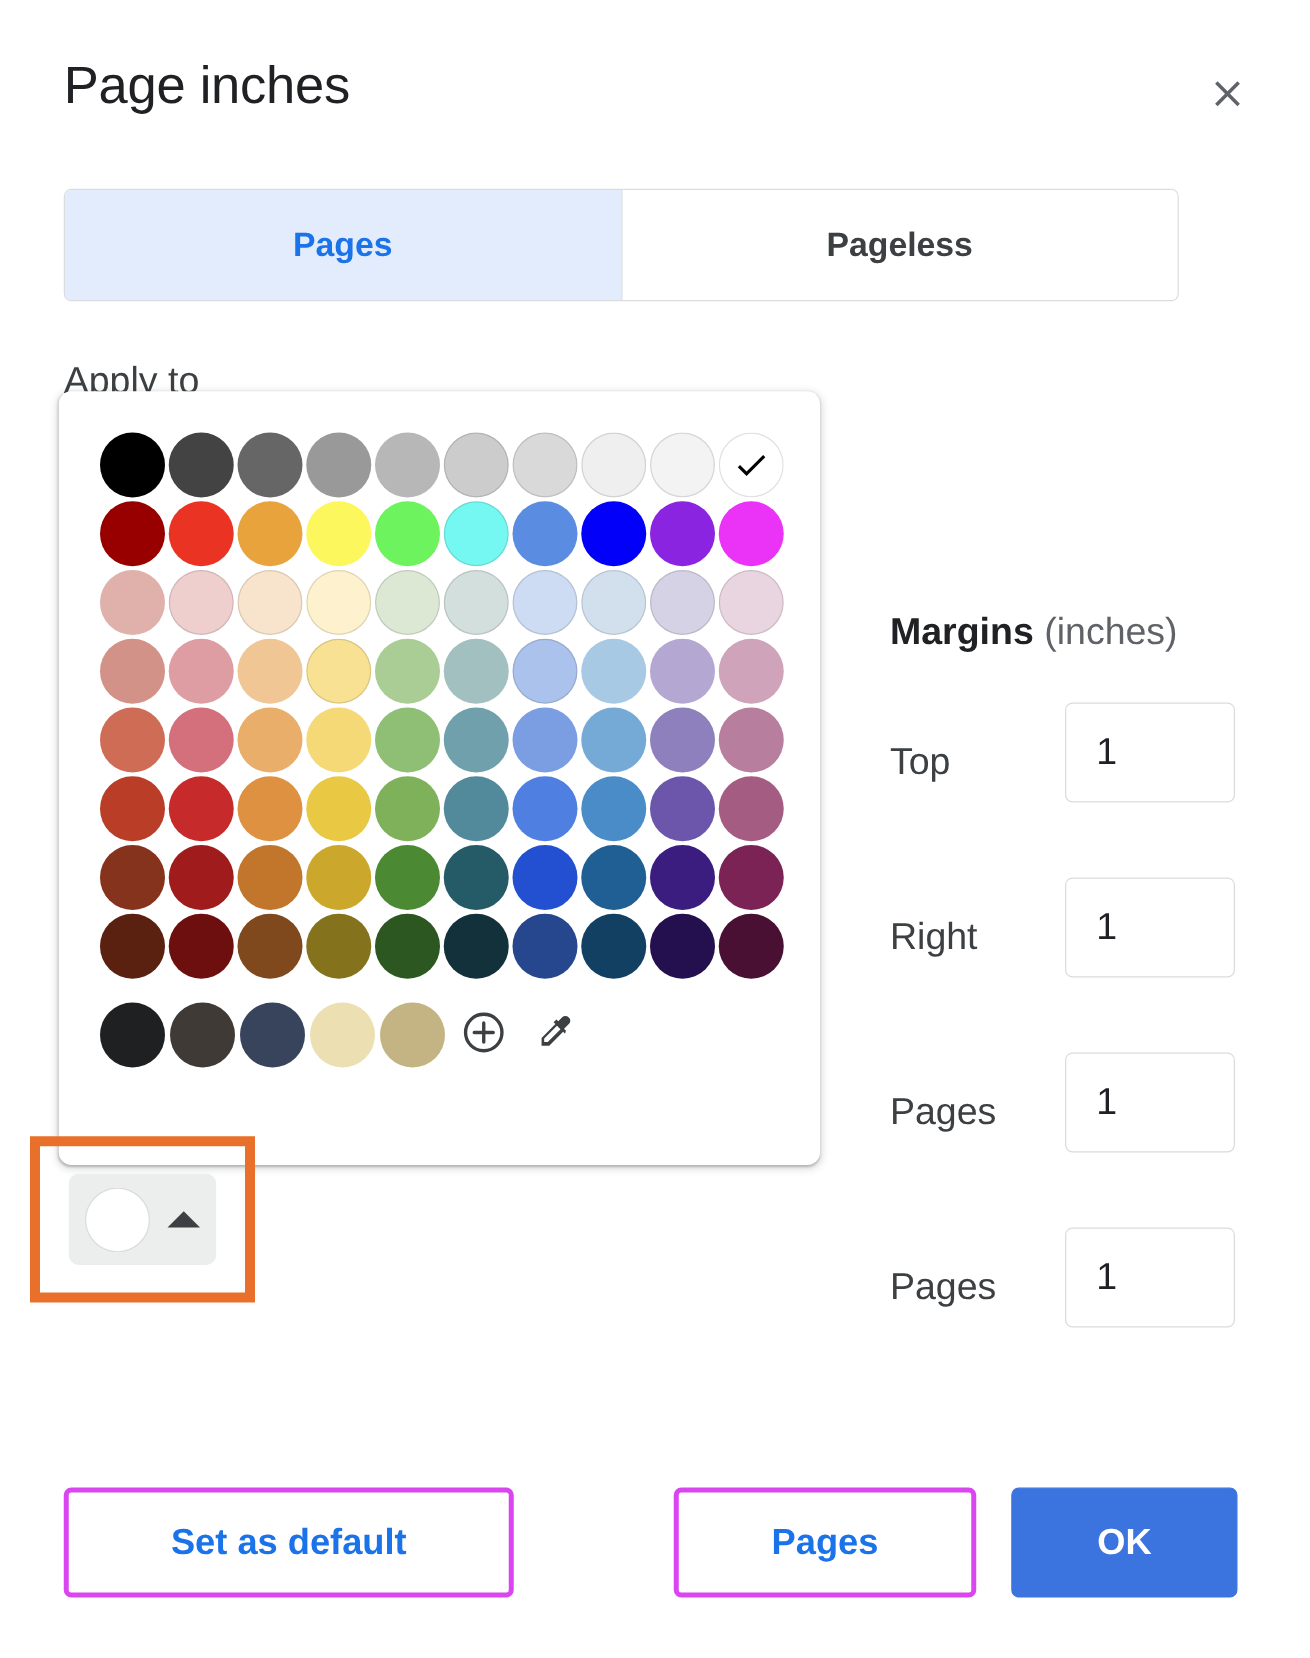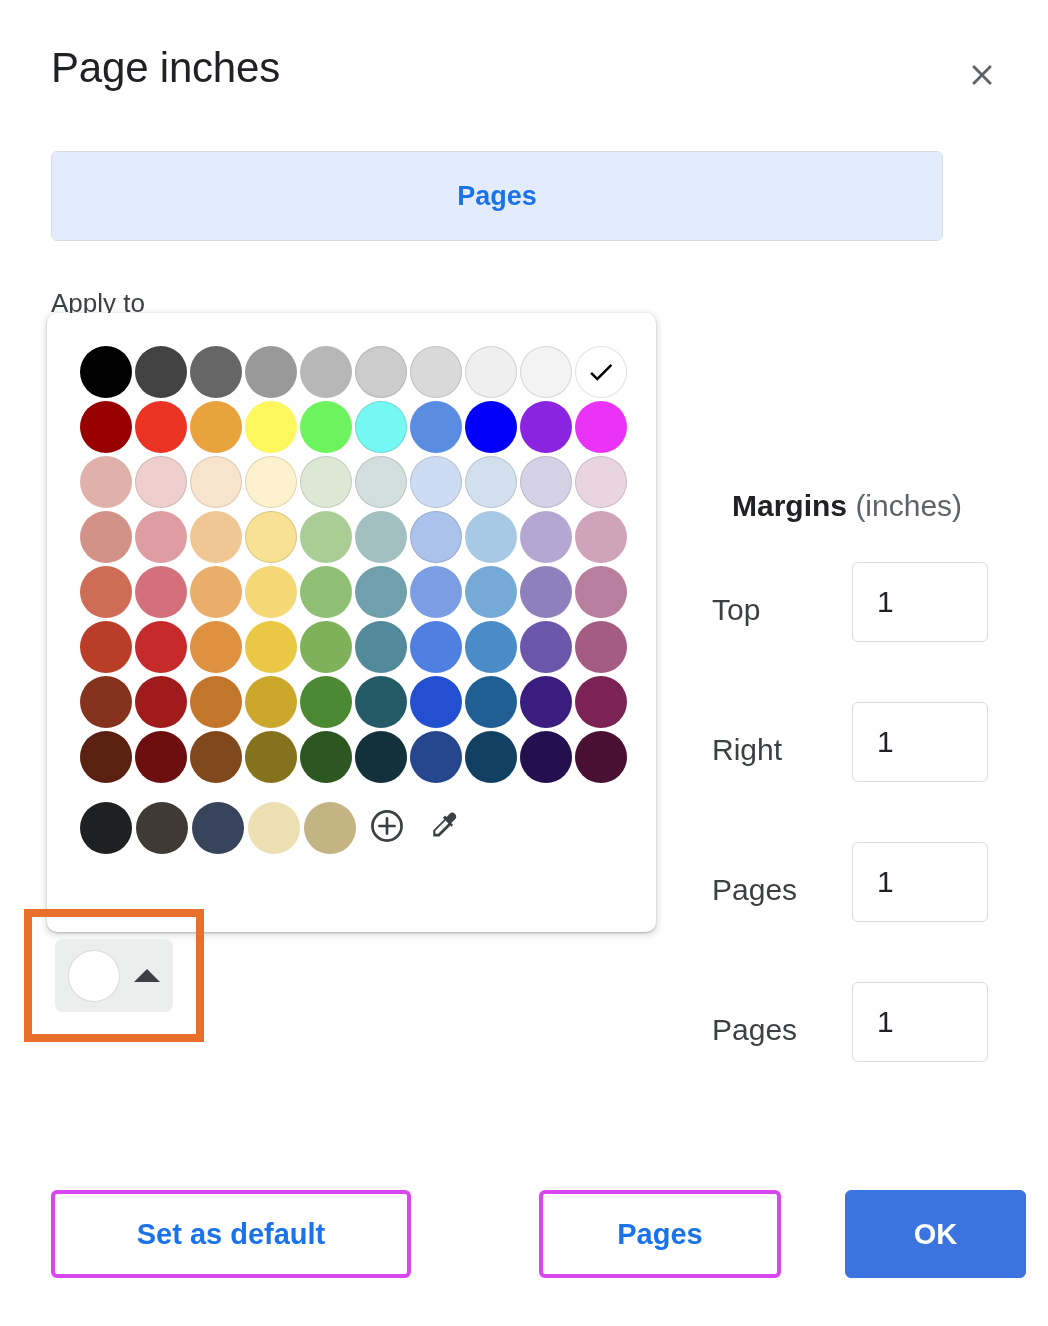--- a/index.html
+++ b/index.html
@@ -68,21 +68,21 @@
     background: #e3ecfd;
     color: #1a73e8;
   }
   .tab + .tab { border-left: 1px solid #dadce0; }
 
   
   .apply-to-label {
     position: absolute;
     left: 51px;
     top: 288px;
-    font-size: 26px;
+    font-size: 30px;
     color: #3c4043;
     z-index: 1;
   }
 
   .occluded-left-fragment {
     position: absolute;
     left: 48px;
     top: 487px;
     width: 5px;
     height: 22px;
@@ -194,21 +194,20 @@
     border-bottom: 13px solid #3c4043;
   }
 
   
   .margins-title {
     position: absolute;
     left: 712px;
     top: 489px;
     font-size: 30px;
     white-space: nowrap;
-    margin-left: 20px;
   }
   .margins-title .strong { font-weight: 700; color: #202124; }
   .margins-title .muted  { font-weight: 400; color: #5f6368; }
 
   .margin-row {
     position: absolute;
     left: 712px;
     width: 276px;
     height: 80px;
     display: flex;
@@ -247,38 +246,41 @@
     border: 4px solid #d946ef;
     color: #1a73e8;
   }
   .btn-filled {
     background: #3b73df;
     border: 1px solid #3b73df;
     color: #ffffff;
   }
   #set-default-btn { left: 51px;  top: 1190px; width: 360px; }
   #cancel-btn      { left: 539px; top: 1190px; width: 242px; }
-  #ok-btn          { left: 809px; top: 1190px; width: 181px; margin-left: 36px; }
+  #ok-btn          { left: 809px; top: 1190px; width: 181px; }
 </style>
 </head>
 <body>
 
 <div class="dialog-title">Page inches</div>
 
 <div class="close-btn">
   <span>
     <svg width="34" height="34" viewBox="0 0 24 24">
       <path d="M19 6.41 17.59 5 12 10.59 6.41 5 5 6.41 10.59 12 5 17.59 6.41 19 12 13.41 17.59 19 19 17.59 13.41 12z" fill="#5f6368"></path>
     </svg>
   </span>
 </div>
 
 <div class="tabs">
   <div class="tab selected">
     <span>Pages</span>
+  </div>
+  <div class="tab">
+    <span>Pageless</span>
   </div>
 </div>
 
 <div class="apply-to-label">Apply to</div>
 <div class="occluded-left-fragment"></div>
 
 <div class="color-popup">
   <div class="swatch-grid" id="swatch-grid">
       <div class="swatch" style="background: rgb(0, 0, 0);"></div>
       <div class="swatch" style="background: rgb(67, 67, 67);"></div>

